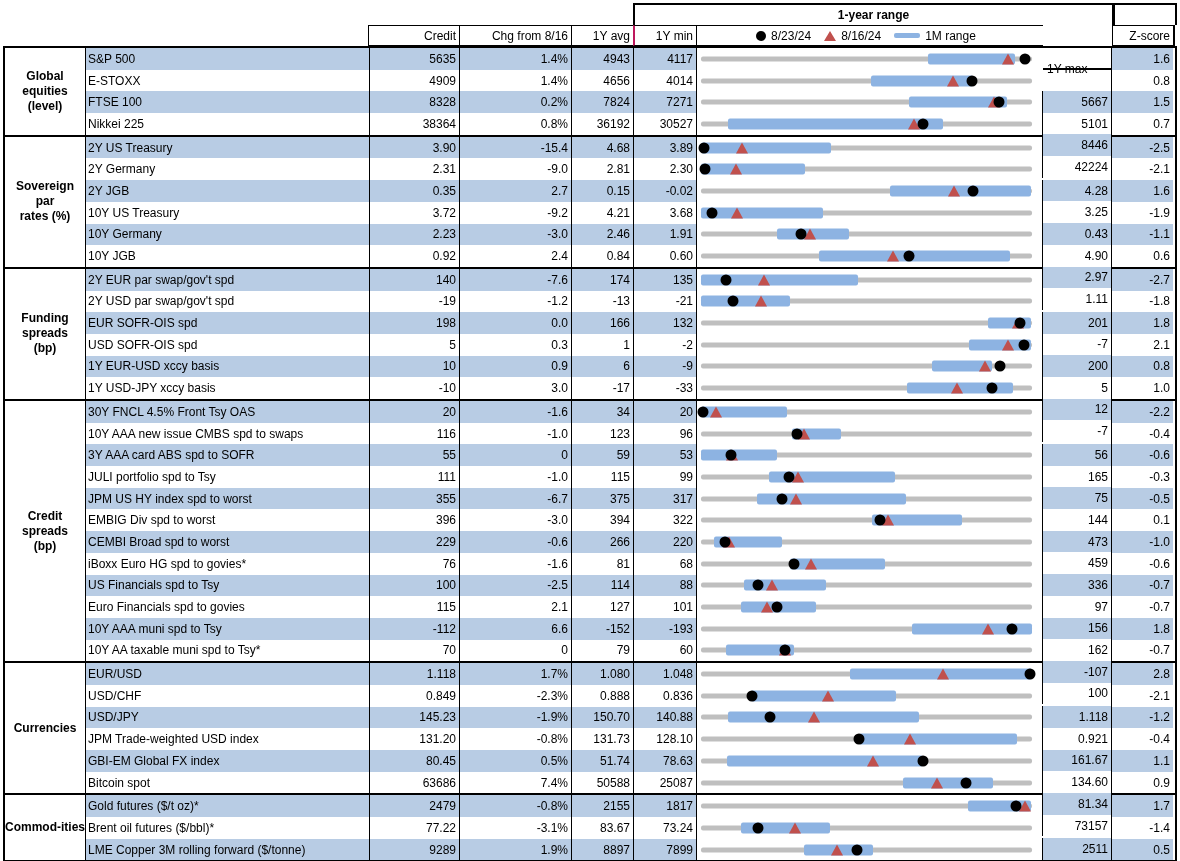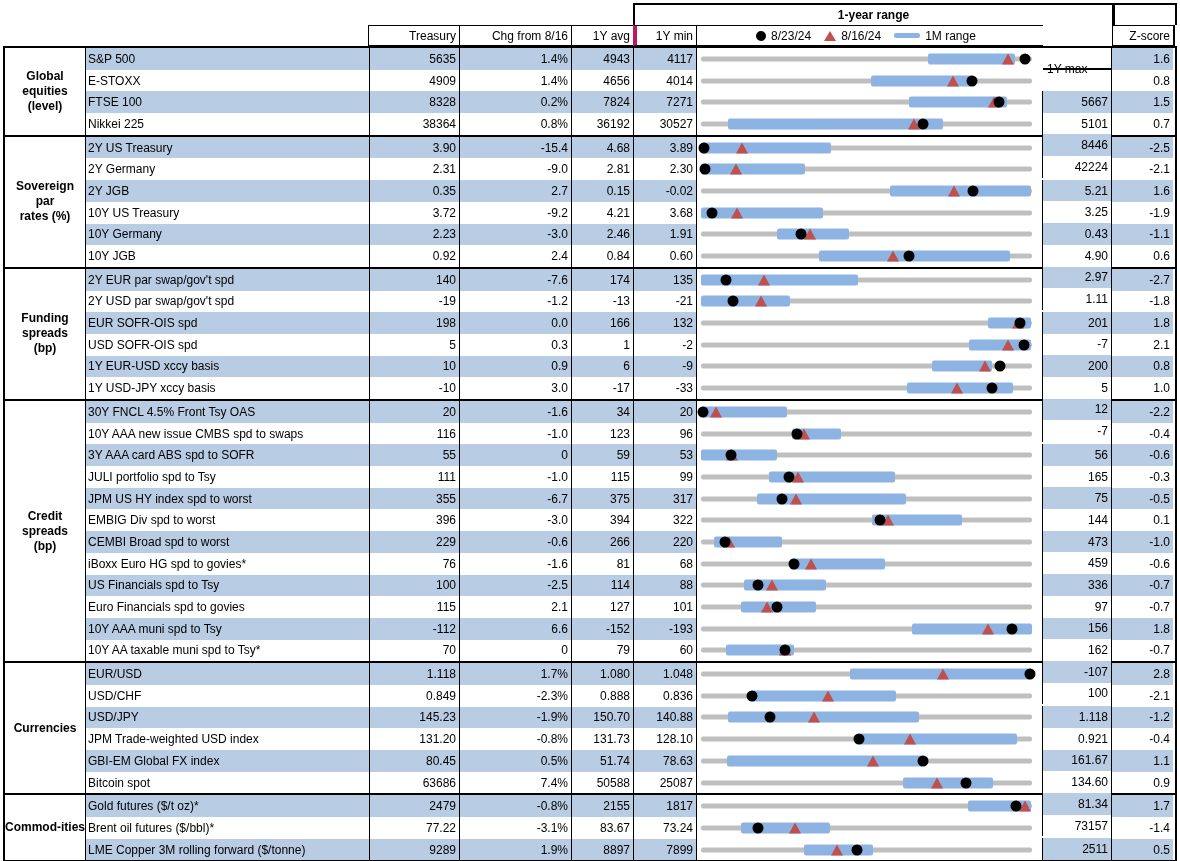--- a/index.html
+++ b/index.html
@@ -15,21 +15,21 @@
   
   .hrow1{display:flex; height:22px;font-weight:bold;}
   .h1-spacer{width:630px;}
   .h1-range{width:481px; border:2px solid #000; border-bottom:none; display:flex; align-items:center; justify-content:center;}
   .h1-z{width:63px; border:2px solid #000; border-left:1px solid #000; border-bottom:none;}
   .hrow2{display:flex; height:21px;}
   .h2-spacer{width:365px;}
   .h2{border:1px solid #000; border-right:none; display:flex; align-items:center; padding:0 3px;}
   .h2.right{justify-content:flex-end;}
   .h2.c-cur{width:91px;} .h2.c-chg{width:112px;} .h2.c-avg{width:62px;}
-  .h2.c-min{width:63px; border-left:4px solid #be185d;}
+  .h2.c-min{width:63px; border-left:2px solid #be185d;}
   .h2.c-legend{width:347px; justify-content:center; gap:5px;}
   .h2.c-max{width:69px;}
   .h2.c-z{width:63px; border-right:2px solid #000; justify-content:flex-end;}
   .lg-dot{width:10px;height:10px;border-radius:50%;background:#000;display:inline-block;}
   .lg-tri{width:0;height:0;border-left:6px solid transparent;border-right:6px solid transparent;border-bottom:10px solid var(--tri);display:inline-block;}
   .lg-bar{width:26px;height:5px;background:var(--bar);border-radius:2px;display:inline-block;}
   .lg-lab{margin-right:8px;}
   
   .tbody{border:2px solid #000; width:1174px;}
   .block{display:flex; border-top:2px solid #000;}
@@ -56,21 +56,21 @@
 <div class="page">
 
   <div class="hrow1">
     <div class="h1-spacer"></div>
     <div class="h1-range">1-year range</div>
     <div class="h1-z"></div>
   </div>
 
   <div class="hrow2">
     <div class="h2-spacer"></div>
-    <div class="h2 c-cur right">Treasury</div>
+    <div class="h2 c-cur right">Credit</div>
     <div class="h2 c-chg right">Chg from 8/16</div>
     <div class="h2 c-avg right">1Y avg</div>
     <div class="h2 c-min right">1Y min</div>
     <div class="h2 c-legend">
       <span class="lg-dot"></span>
       <span class="lg-lab">8/23/24</span>
       <span class="lg-tri"></span>
       <span class="lg-lab">8/16/24</span>
       <span class="lg-bar"></span>
       <span class="lg-lab">1M range</span>
@@ -155,21 +155,21 @@
             <div class="cell c-cur num bl shade">3.90</div>
             <div class="cell c-chg num bl shade">-15.4</div>
             <div class="cell c-avg num bl shade">4.68</div>
             <div class="cell c-min num bl shade">3.89</div>
             <div class="cell c-chart">
               <div class="track"></div>
               <div class="mbar" style="left: calc(0% + 4px); width: calc(39.4% - 5.516px);"></div>
               <div class="mtri" style="left: calc(12.4% + 2.264px);"></div>
               <div class="mdot" style="left: calc(0.8% + 3.888px);"></div>
             </div>
-            <div class="cell c-max num bl shade">5.21</div>
+            <div class="cell c-max num bl shade">4.28</div>
             <div class="cell c-z num bl shade">-2.5</div>
           </div>
           <div class="row">
             <div class="cell c-name">2Y Germany</div>
             <div class="cell c-cur num bl">2.31</div>
             <div class="cell c-chg num bl">-9.0</div>
             <div class="cell c-avg num bl">2.81</div>
             <div class="cell c-min num bl">2.30</div>
             <div class="cell c-chart">
               <div class="track"></div>

